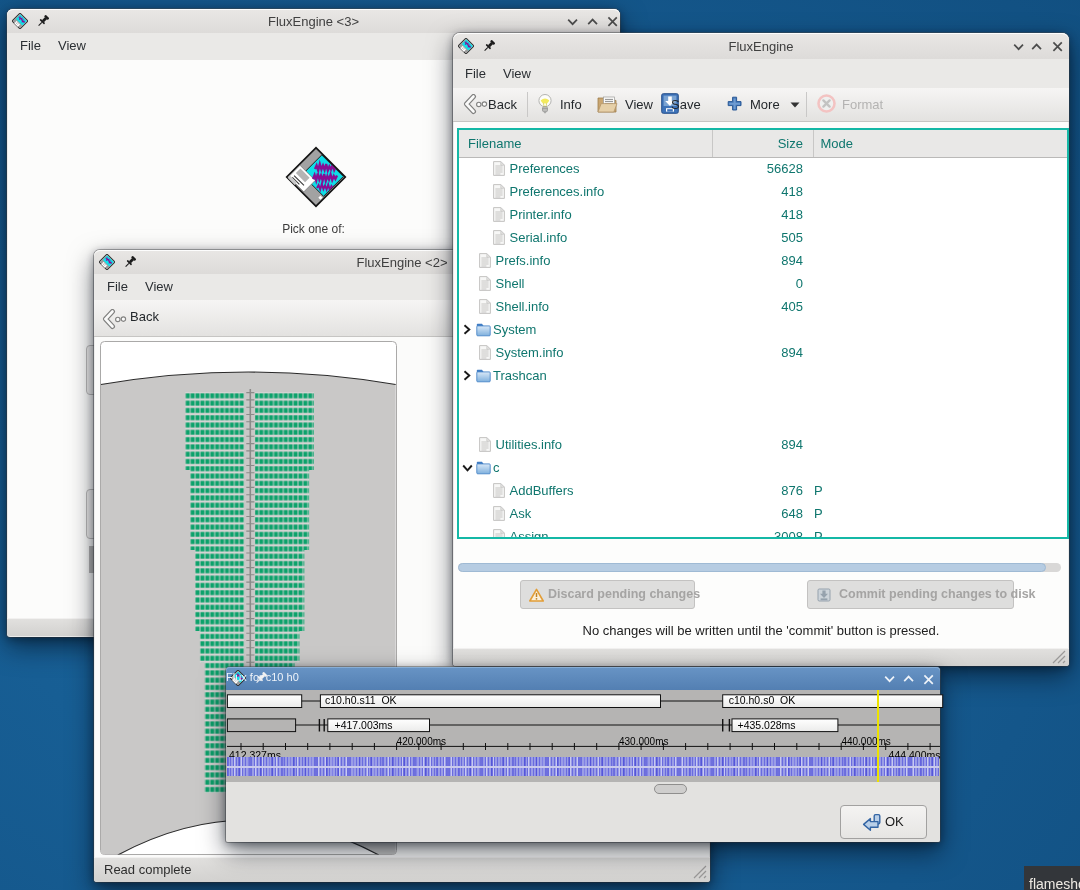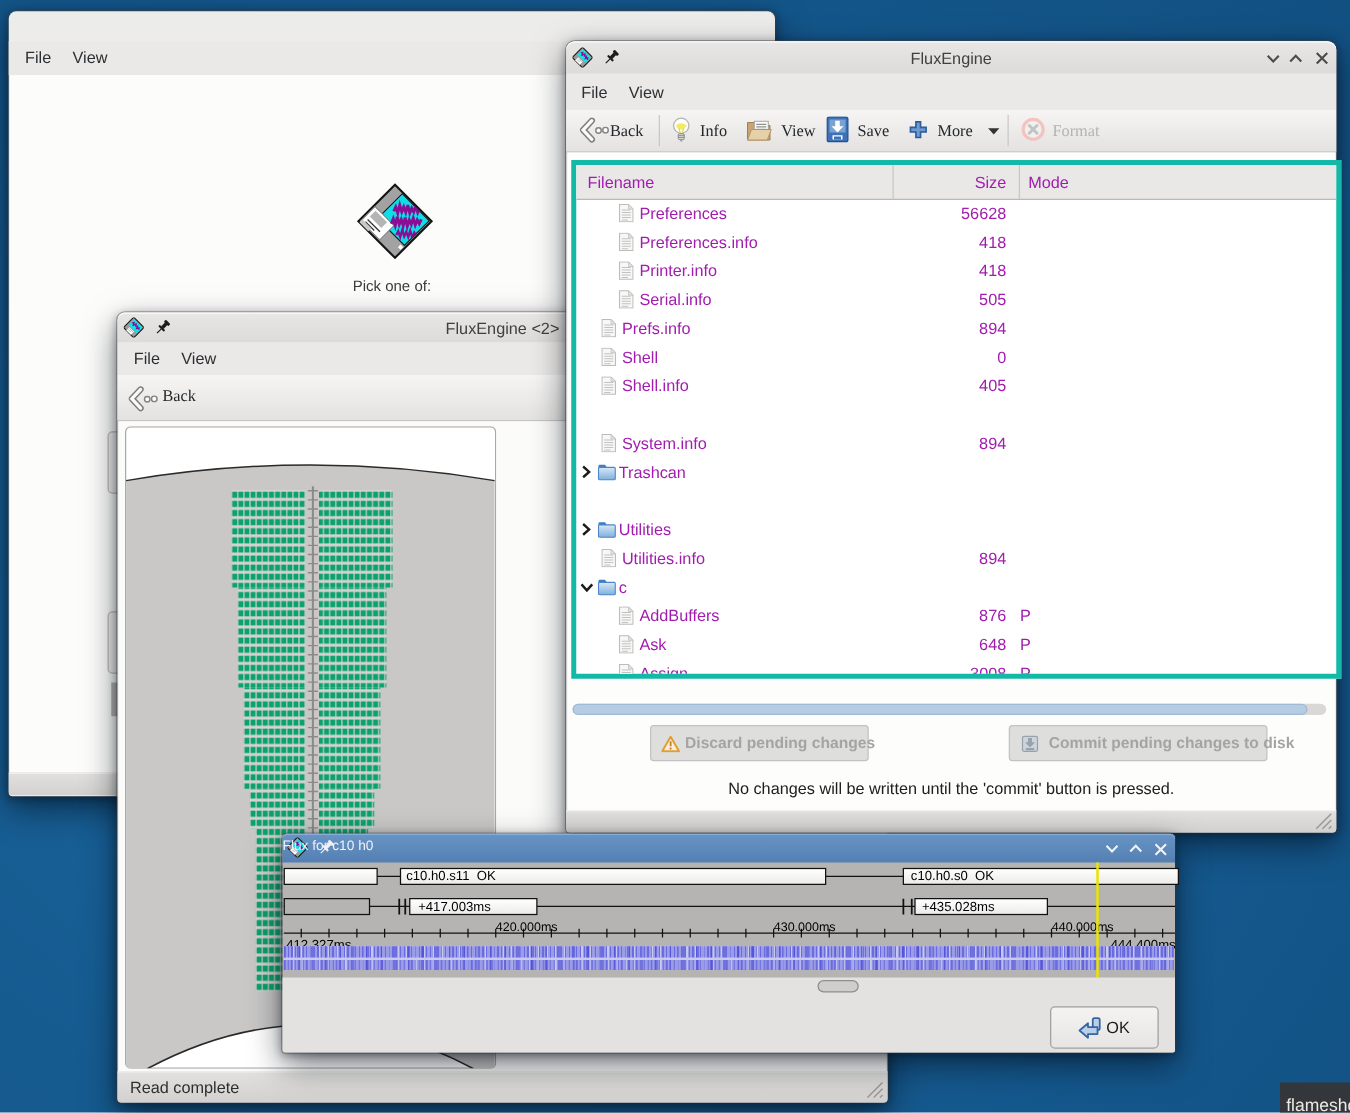--- a/index.html
+++ b/index.html
@@ -3,21 +3,21 @@
 <style>
 html,body{margin:0;padding:0;width:1080px;height:890px;overflow:hidden;font-family:"Liberation Sans",sans-serif;}
 body{background:radial-gradient(1300px 1000px at 32% 60%, #1a669e 0%, #14568a 55%, #0f4a79 100%);}
 .win{position:absolute;background:#ececeb;box-shadow:0 10px 26px rgba(0,10,20,.55),0 2px 8px rgba(0,10,20,.4),0 0 0 1px rgba(90,90,90,.45);}
 .tbar{position:absolute;left:0;top:0;width:100%;background:linear-gradient(#e9e7e5,#dddbd9);box-shadow:inset 0 1px 0 #fdfdfd;}
 .ttext{position:absolute;left:0;top:5px;width:100%;text-align:center;font-size:13px;}
 .wbtn{position:absolute;fill:none;}
 .mbar{position:absolute;left:0;width:100%;background:#eae9e7;font-size:13px;color:#2b2f33;}
 .mbar span{position:absolute;top:5px;}
 .toolb{position:absolute;left:0;width:100%;background:linear-gradient(#f6f5f4,#e3e2e0);border-bottom:1px solid #c6c5c3;box-sizing:border-box;}
-.tlabel{position:absolute;top:9px;font-size:13px;color:#24282c;font-family:Liberation Serif, serif;}
+.tlabel{position:absolute;top:9px;font-size:13px;color:#24282c;}
 .tsep{position:absolute;top:4px;width:1px;height:25px;background:#c9c8c7;}
 .sbar{position:absolute;left:0;width:100%;background:linear-gradient(#e2e1df,#d2d1cf);box-shadow:inset 0 1px 0 #f2f1f0;}
 .dbtn{position:absolute;height:29px;background:#dededd;border:1px solid #c3c2c1;border-radius:3px;box-sizing:border-box;font-size:12.5px;color:#a5a4a3;line-height:27px;white-space:nowrap;font-weight:bold;}
 .band{position:absolute;left:1px;width:712px;background:
  repeating-linear-gradient(90deg, rgba(58,58,215,.5) 0 1px, rgba(58,58,215,0) 1px 3px),
  repeating-linear-gradient(90deg, rgba(40,40,205,.38) 0 2px, rgba(40,40,205,0) 2px 11px),
  repeating-linear-gradient(90deg, rgba(244,244,255,.5) 0 1px, rgba(244,244,255,0) 1px 7px),
  #9a9de6;}
 </style></head>
 <body>
@@ -119,20 +119,38 @@
         <path d="M1.2 1.5 L5.5 6.3 L9.8 1.5"></path>
       </g>
 <g id="okic">
  <rect x="13.2" y="3.6" width="5.6" height="9.4" rx="1.4" fill="#b9cfe8" stroke="#3465a4" stroke-width="1.4"></rect>
  <path d="M2.6 13.4 L9.4 7.6 V10.6 H17 V16.2 H9.4 V19.2 z" fill="#b9cfe8" stroke="#3465a4" stroke-width="1.4" stroke-linejoin="round"></path>
 </g>
 </defs>
 </svg>
 
 <div class="win" style="left:7px;top:9px;width:613px;height:628px;border-radius:6px 6px 3px 3px">
+ <div class="tbar" style="height:24px;border-radius:6px 6px 0 0">
+  <svg style="position:absolute;left:5px;top:4px" width="16" height="16">
+        <use href="#floppy"></use>
+      </svg>
+      <svg style="position:absolute;left:28px;top:4px" width="16" height="16" fill="#1c1c1c">
+        <use href="#pin"></use>
+      </svg>
+  <div class="ttext" style="color:#404040">FluxEngine &lt;3&gt;</div>
+  <svg class="wbtn" style="left:560px;top:8px" width="11" height="10" stroke="#4c4c4c">
+        <use href="#chevd"></use>
+      </svg>
+  <svg class="wbtn" style="left:580px;top:8px" width="11" height="10" stroke="#4c4c4c">
+        <use href="#chevu"></use>
+      </svg>
+  <svg class="wbtn" style="left:600px;top:7px" width="11" height="11" stroke="#4c4c4c">
+        <use href="#xx"></use>
+      </svg>
+ </div>
  <div class="mbar" style="top:24px;height:27px">
       <span style="left:13px">File</span>
       <span style="left:51px">View</span>
     </div>
  <div style="position:absolute;left:1px;top:51px;width:611px;height:558px;background:#fcfcfb"></div>
 
 <svg style="position:absolute;left:276px;top:134px" width="66" height="68" viewBox="0 0 66 68">
  <g transform="translate(33,34) rotate(45) translate(-21.5,-21.5)">
   <rect x="0.8" y="0.8" width="41.4" height="41.4" fill="#a2a2a2" stroke="#151515" stroke-width="1.7"></rect>
   <rect id="cyr" x="10" y="1.8" width="30.5" height="28" fill="#0fdde8" stroke="#1a1a1a" stroke-width="0.9"></rect>
@@ -254,37 +272,37 @@
         <use href="#bulb"></use>
       </svg>
  <span class="tlabel" style="left:107px">Info</span>
  <div style="position:absolute;left:144px;top:6px"><svg width="21" height="20" viewBox="0 0 21 20">
           <use href="#foldr"></use>
         </svg></div>
  <span class="tlabel" style="left:172px">View</span>
  <svg style="position:absolute;left:208px;top:5px" width="19" height="22">
         <use href="#saveic"></use>
       </svg>
- <span class="tlabel" style="left:233px">Save</span>
+ <span class="tlabel" style="left:218px">Save</span>
  <svg style="position:absolute;left:274px;top:8px" width="16" height="16">
         <use href="#plusic"></use>
       </svg>
  <span class="tlabel" style="left:297px">More</span>
  <svg style="position:absolute;left:337px;top:14px" width="10" height="6">
         <path d="M0.5 0.5 h9 L5 5.5 z" fill="#333"></path>
       </svg>
  <div class="tsep" style="left:353px"></div>
  <svg style="position:absolute;left:364px;top:6px" width="19" height="19">
         <use href="#formatic"></use>
       </svg>
  <span class="tlabel" style="left:389px;color:#b4b3b2">Format</span>
 </div>
 
  <div style="position:absolute;left:1px;top:89px;width:614px;height:526px;background:#fdfdfc"></div>
- <div style="position:absolute;left:4px;top:95px;width:608px;height:407px;border:4px solid #14b8a6;background:#fff;overflow:hidden;font-size:13px;color:#a21caf">
+ <div style="position:absolute;left:4px;top:95px;width:608px;height:407px;border:2px solid #14b8a6;background:#fff;overflow:hidden;font-size:13px;color:#0f766e">
    <div style="position:absolute;left:0;top:0;width:100%;height:27px;background:#e9e8e7;border-bottom:1px solid #bab9b8">
      <span style="position:absolute;left:9px;top:5.5px">Filename</span>
      <span style="position:absolute;right:264px;top:5.5px">Size</span>
      <span style="position:absolute;left:361.5px;top:5.5px">Mode</span>
      <div style="position:absolute;left:252.5px;top:0;width:1px;height:27px;background:#c8c7c6"></div>
      <div style="position:absolute;left:353.8px;top:0;width:1px;height:27px;background:#c8c7c6"></div>
    </div>
    <div style="position:absolute;left:0;top:27px;width:100%;height:23px">
         <svg style="position:absolute;left:34px;top:4px" width="12" height="15">
           <use href="#treefile"></use>
@@ -327,44 +345,44 @@
         <span style="position:absolute;left:36.5px;top:3.5px">Shell</span>
         <span style="position:absolute;right:264px;top:3.5px">0</span>
       </div>
       <div style="position:absolute;left:0;top:165px;width:100%;height:23px">
         <svg style="position:absolute;left:20px;top:4px" width="12" height="15">
           <use href="#treefile"></use>
         </svg>
         <span style="position:absolute;left:36.5px;top:3.5px">Shell.info</span>
         <span style="position:absolute;right:264px;top:3.5px">405</span>
       </div>
+      <div style="position:absolute;left:0;top:188px;width:100%;height:23px">
+        <svg style="position:absolute;left:4px;top:6px" width="8" height="11">
+          <use href="#arr-r"></use>
+        </svg>
+        <svg style="position:absolute;left:17px;top:4.5px" width="15" height="14">
+          <use href="#treefold"></use>
+        </svg>
+        <span style="position:absolute;left:34px;top:3.5px">System</span>
+      </div>
       <div style="position:absolute;left:0;top:211px;width:100%;height:23px">
         <svg style="position:absolute;left:20px;top:4px" width="12" height="15">
           <use href="#treefile"></use>
         </svg>
         <span style="position:absolute;left:36.5px;top:3.5px">System.info</span>
         <span style="position:absolute;right:264px;top:3.5px">894</span>
       </div>
       <div style="position:absolute;left:0;top:234px;width:100%;height:23px">
         <svg style="position:absolute;left:4px;top:6px" width="8" height="11">
           <use href="#arr-r"></use>
         </svg>
         <svg style="position:absolute;left:17px;top:4.5px" width="15" height="14">
           <use href="#treefold"></use>
         </svg>
         <span style="position:absolute;left:34px;top:3.5px">Trashcan</span>
-      </div>
-      <div style="position:absolute;left:0;top:280px;width:100%;height:23px">
-        <svg style="position:absolute;left:4px;top:6px" width="8" height="11">
-          <use href="#arr-r"></use>
-        </svg>
-        <svg style="position:absolute;left:17px;top:4.5px" width="15" height="14">
-          <use href="#treefold"></use>
-        </svg>
-        <span style="position:absolute;left:34px;top:3.5px">Utilities</span>
       </div>
       <div style="position:absolute;left:0;top:303px;width:100%;height:23px">
         <svg style="position:absolute;left:20px;top:4px" width="12" height="15">
           <use href="#treefile"></use>
         </svg>
         <span style="position:absolute;left:36.5px;top:3.5px">Utilities.info</span>
         <span style="position:absolute;right:264px;top:3.5px">894</span>
       </div>
       <div style="position:absolute;left:0;top:326px;width:100%;height:23px">
         <svg style="position:absolute;left:3px;top:8px" width="11" height="8">

